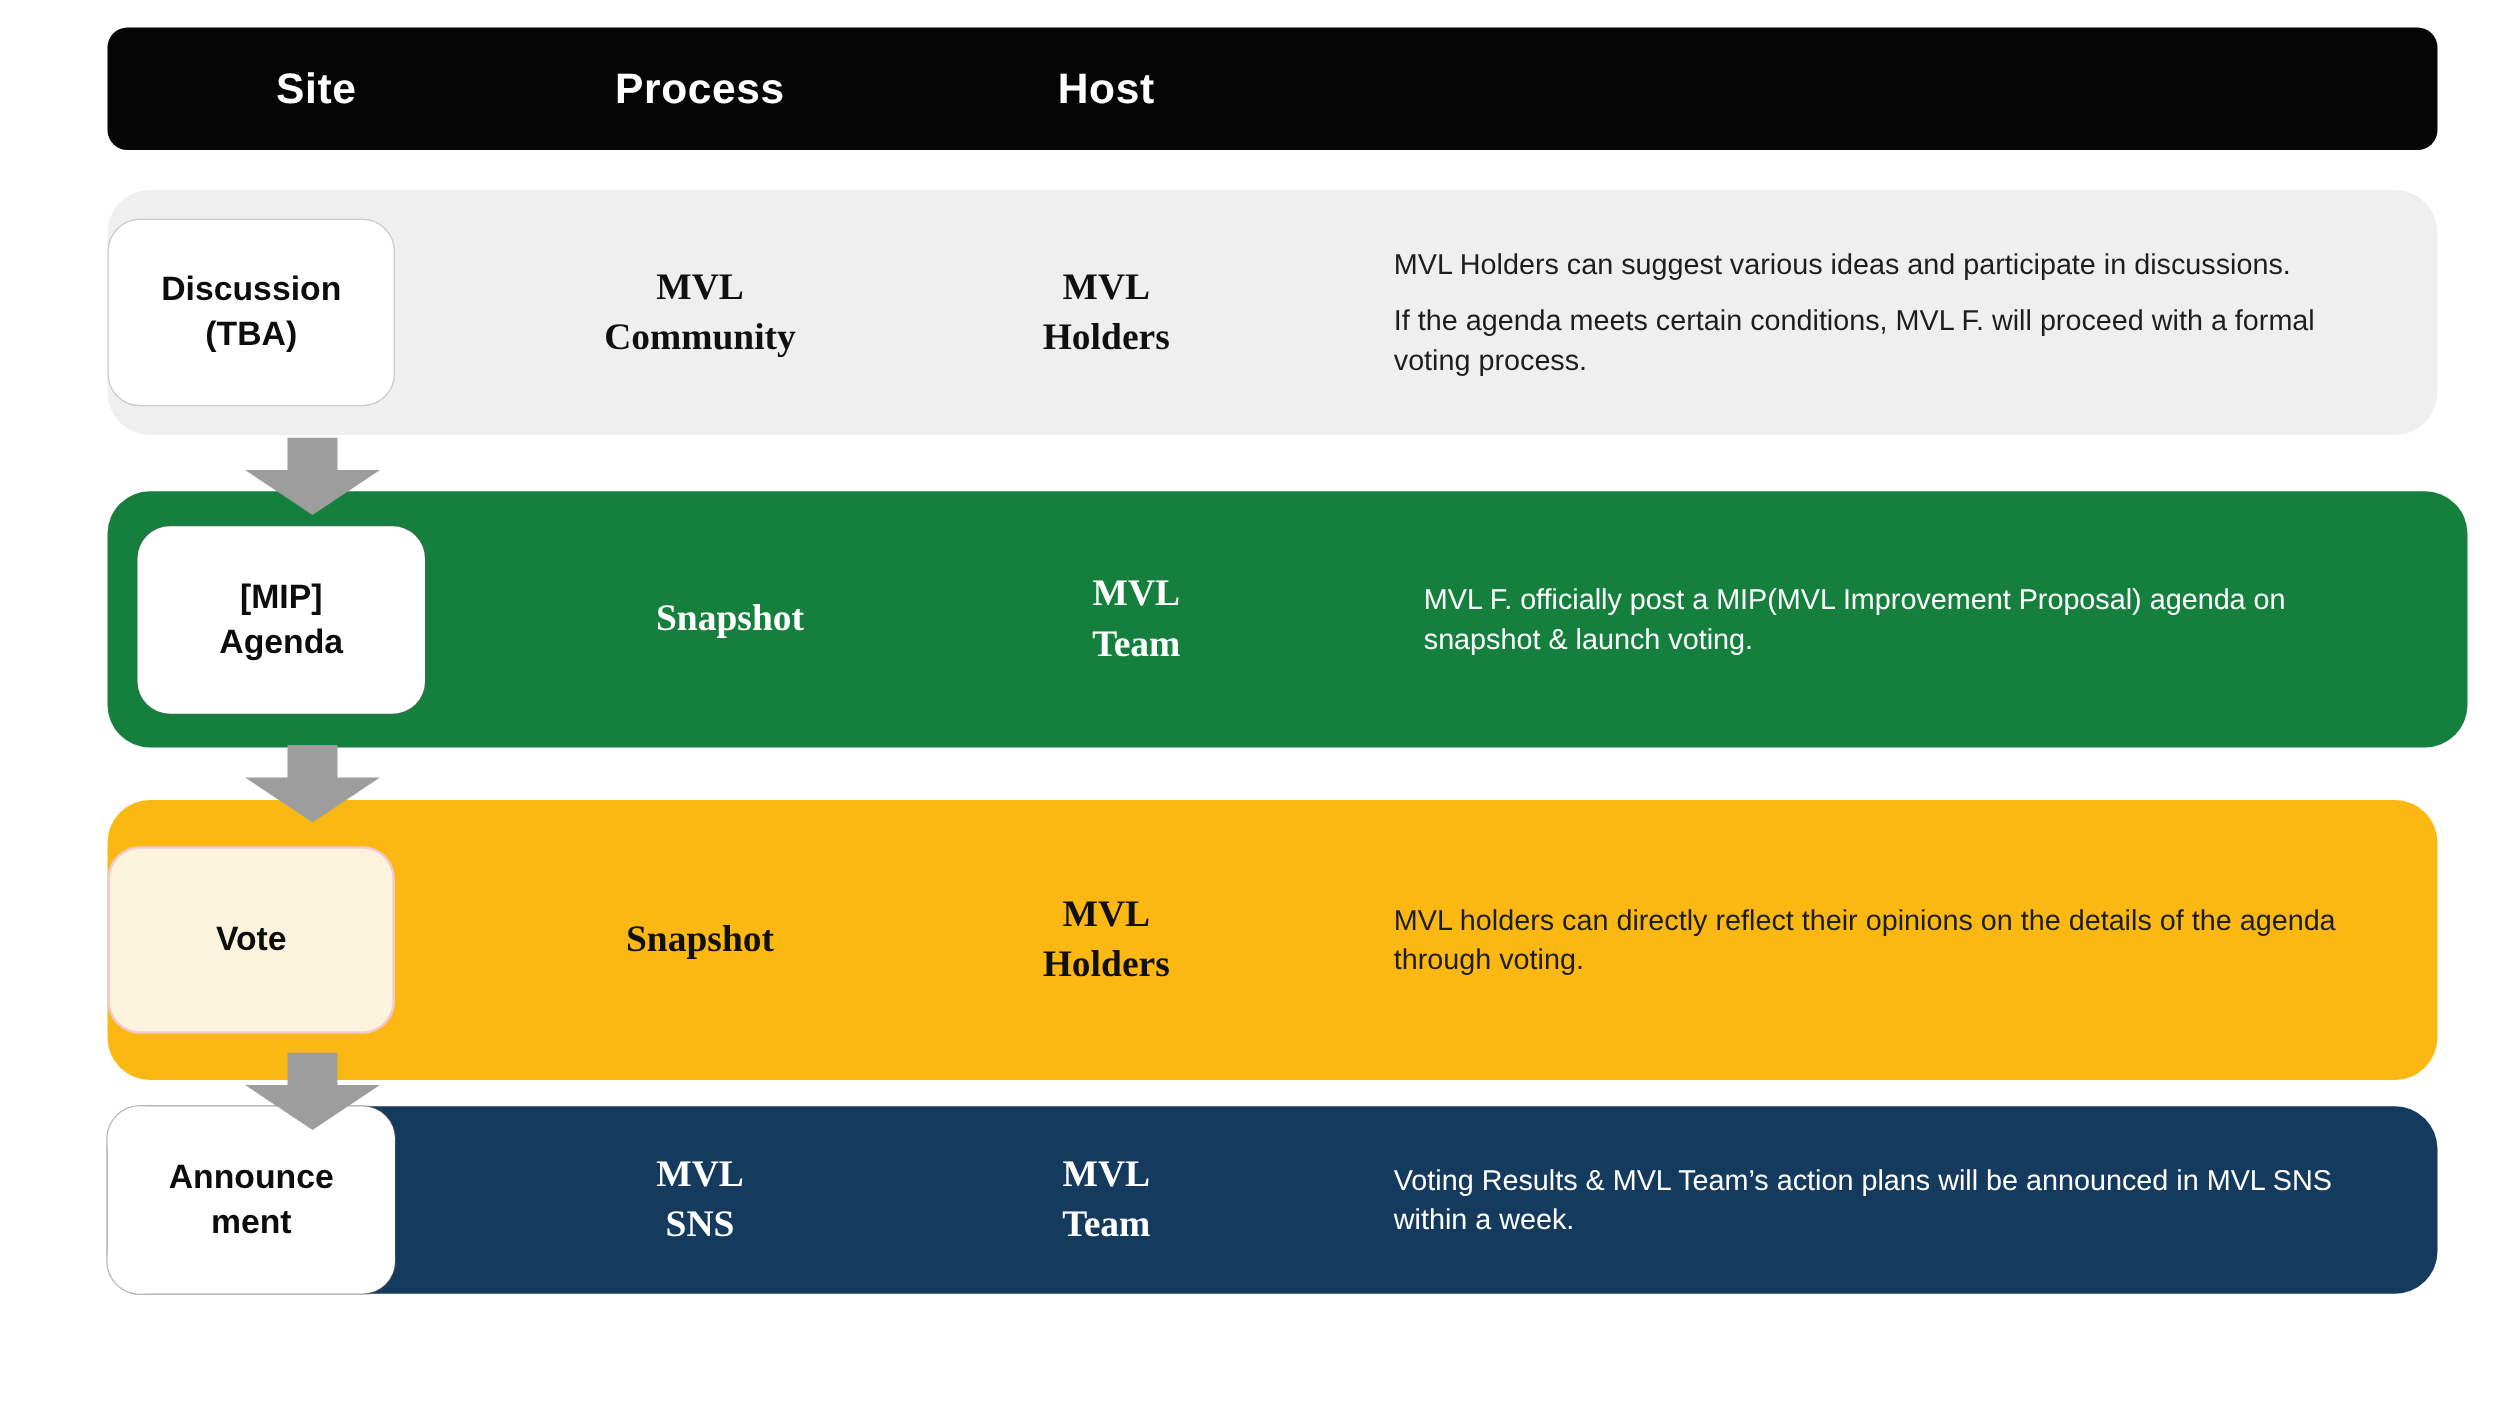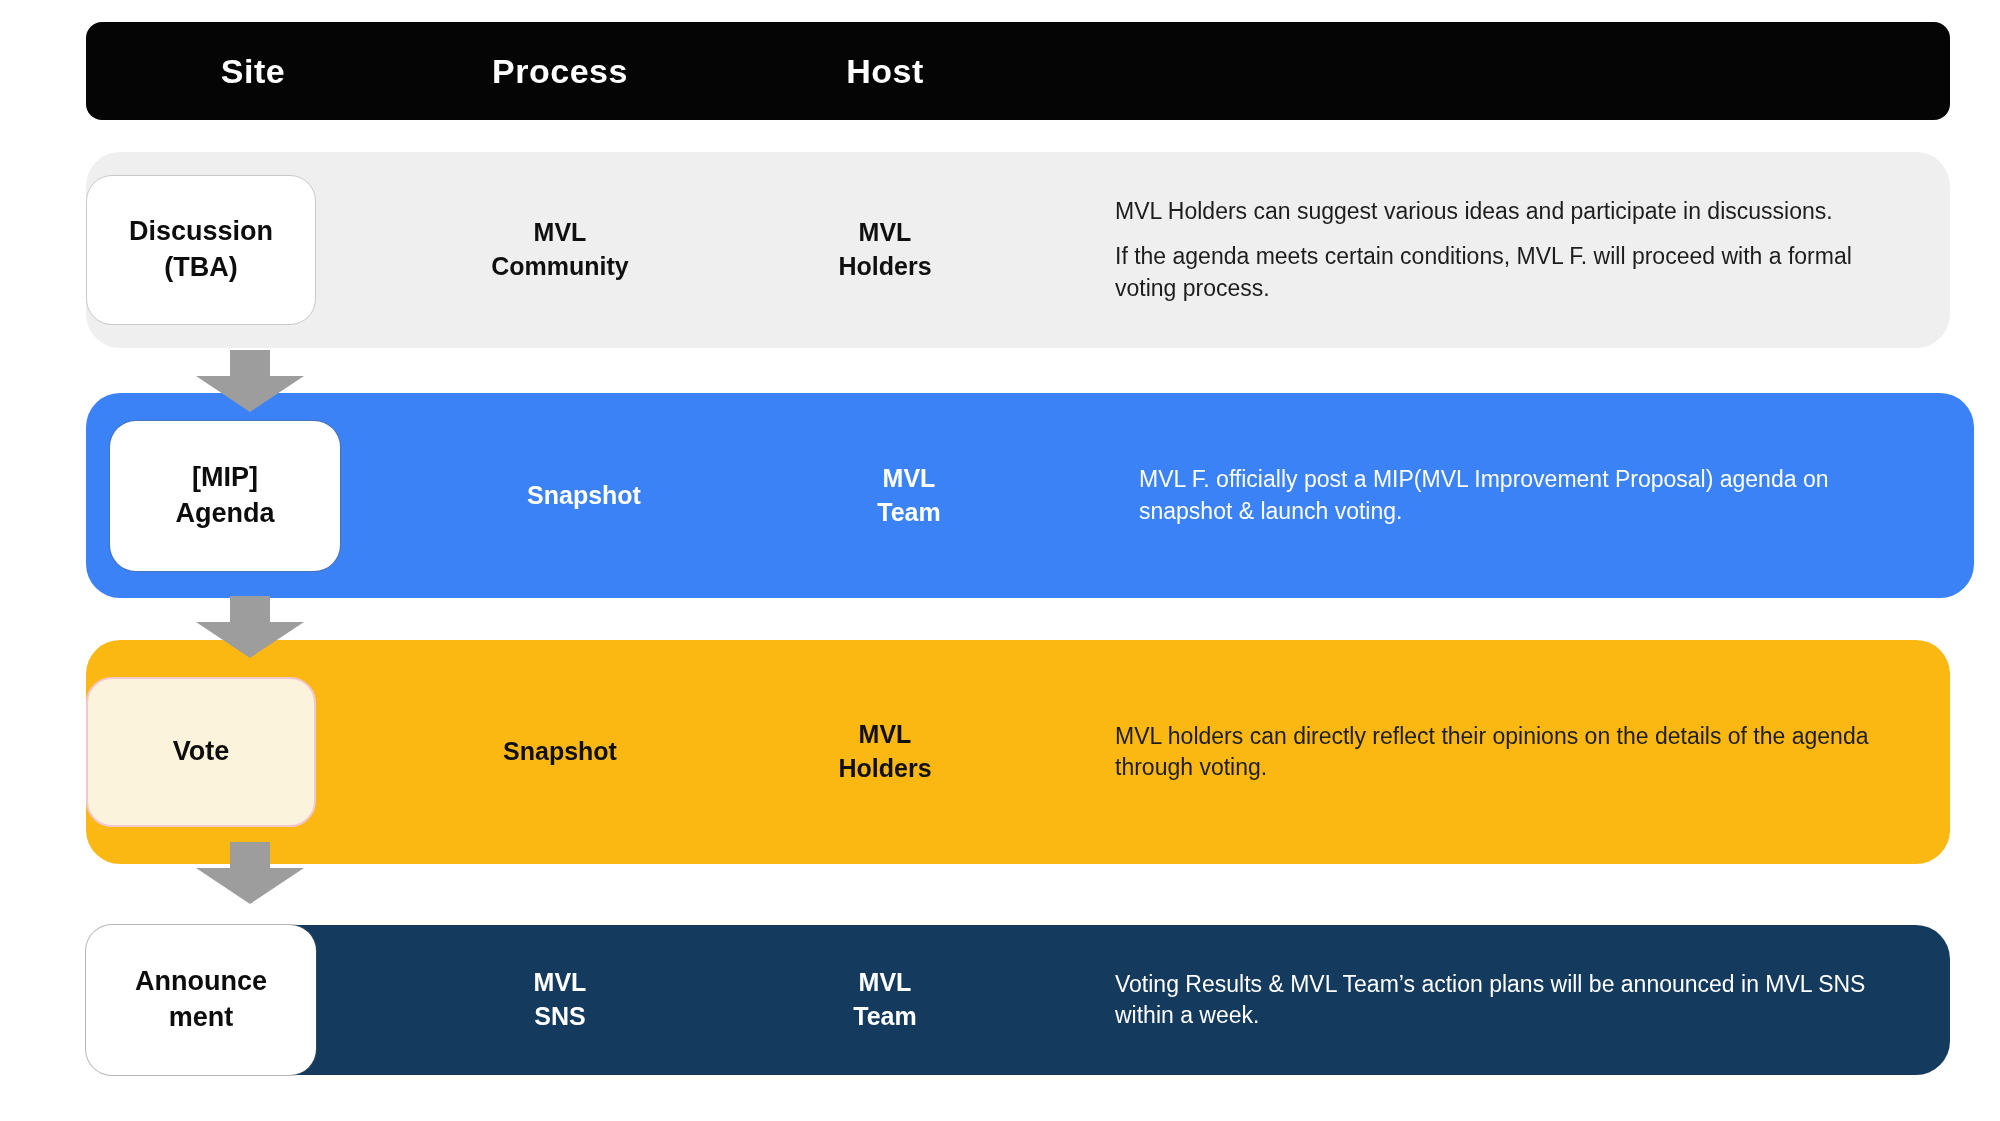--- a/index.html
+++ b/index.html
@@ -25,40 +25,41 @@
     background:#050505; border-radius:16px;
   }
   .header-bar .hcell {
     text-align:center; color:#ffffff;
     font-size:34px; font-weight:bold; letter-spacing:0.5px;
   }
 
   
   .row { position:absolute; left:86px; border-radius:34px; }
   .row-gray   { top:152px; height:196px; background:#EFEFEF; }
-  .row-navy-1 { top:393px; height:205px; background:#3b82f6;padding-left:24px; }
+  .row-navy-1 { top:393px; height:205px; background:#15803d;padding-left:24px; }
   .row-yellow { top:640px; height:224px; background:#FBB813; }
-  .row-navy-2 { top:925px; height:150px; background:#143A5E; }
+  .row-navy-2 { top:885px; height:150px; background:#143A5E; }
   .row .grid4 { height:100%; }
 
   
   .badge {
     width:230px; min-height:150px;
     border-radius:26px; display:flex; align-items:center; justify-content:center;
     text-align:center; font-weight:bold; font-size:27px; line-height:1.32;
     white-space:pre-line; color:#0d0d0d; padding:8px;
   }
   .badge-white-outline { background:#ffffff; border:1px solid #c9c9c9; }
   .badge-white        { background:#ffffff; box-shadow:0 0 0 1px rgba(90,90,90,.45); }
   .badge-cream        { background:#FCF3DC; border:2px solid #F2C7CF; }
 
   
   .cell-mid {
-    text-align:center; font-weight:bold; font-size:25px; line-height:1.35;
+    text-align:center; font-weight:bold; font-size:30px; line-height:1.35;
     white-space:pre-line;
+    font-family:Liberation Serif, serif;
   }
   .txt-dark  { color:#101010; }
   .txt-white { color:#ffffff; }
 
   
   .cell-content {
     padding-left:45px; padding-right:70px;
     font-size:23px; line-height:1.36; font-weight:400;
   }
   .cell-content p + p { margin-top:14px; }

